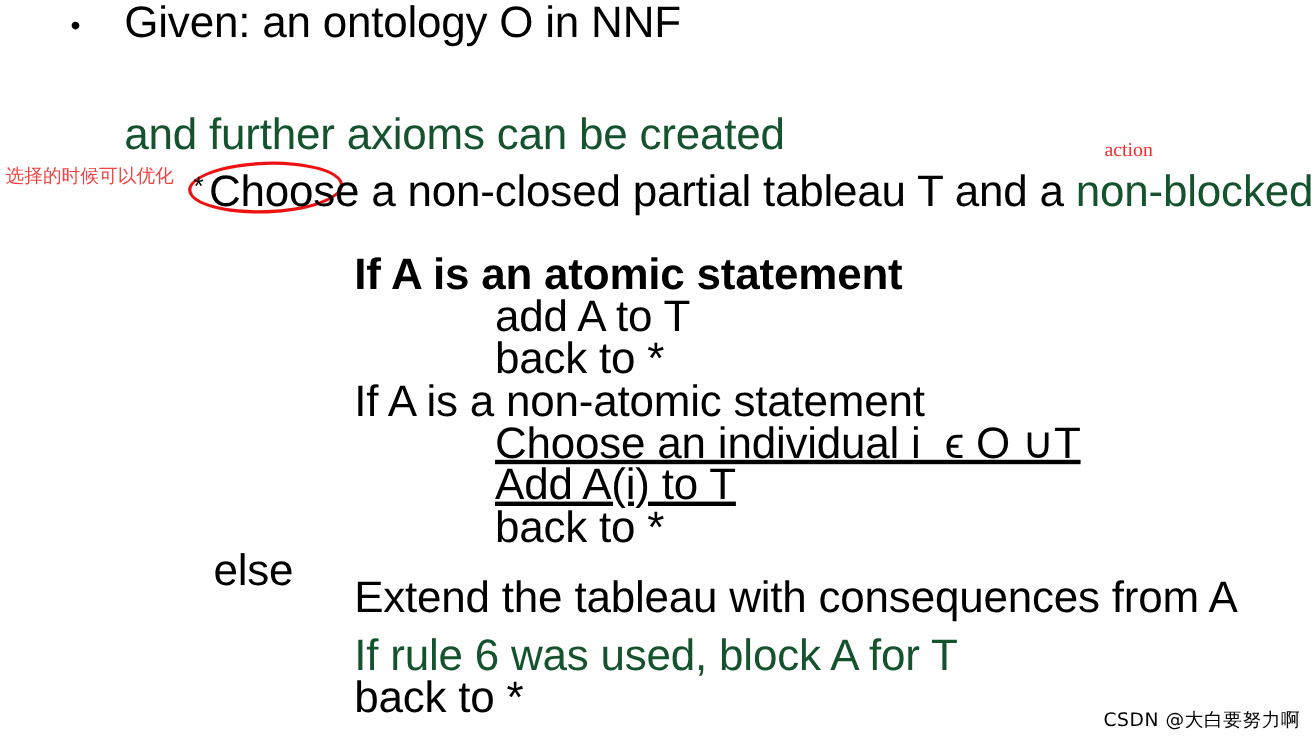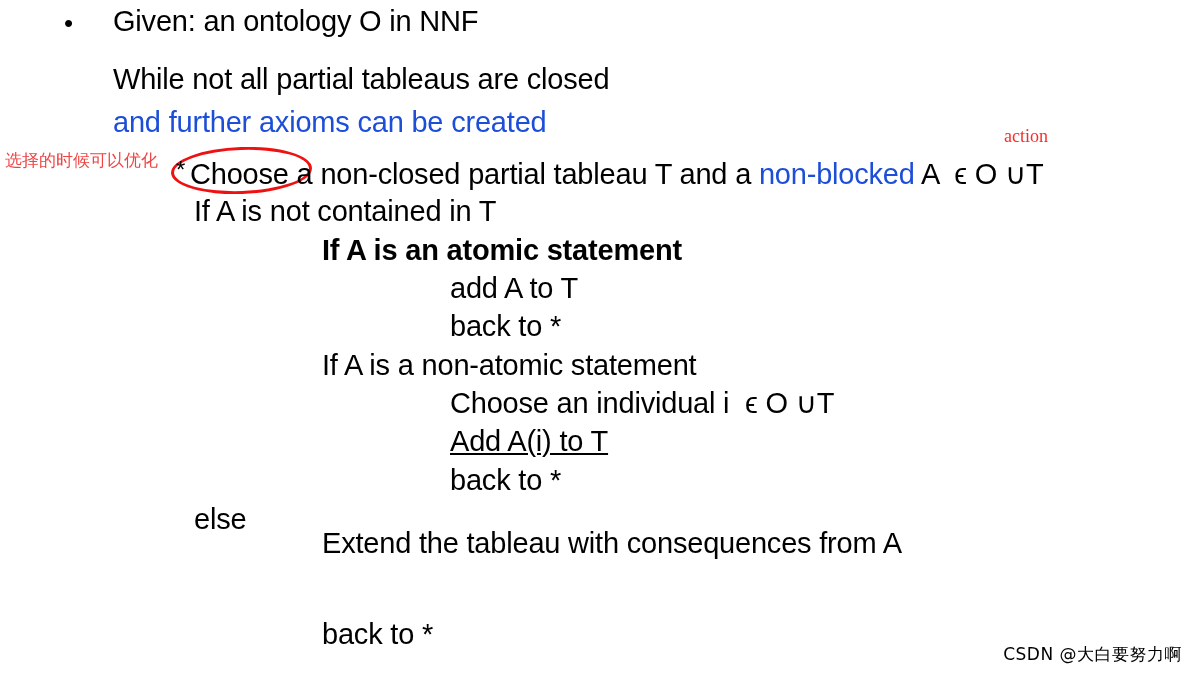--- a/index.html
+++ b/index.html
@@ -15,26 +15,26 @@
     width: 1196px;
     height: 678px;
     background: #ffffff;
     overflow: hidden;
   }
   .line {
     position: absolute;
     white-space: pre;
     color: #000000;
     font-family: "Liberation Sans", sans-serif;
-    font-size: 29px;
+    font-size: 40px;
     line-height: 34px;
     letter-spacing: -0.2px;
   }
   .red {
-    color: #1d4ed8;
+    color: #14532d;
   }
   .bullet {
     position: absolute;
     left: 64px;
     top: 6px;
     font-size: 26px;
     color: #000;
     line-height: 34px;
   }
   .cn-note {
@@ -90,52 +90,51 @@
 </style>
 </head>
 <body>
 
 <div id="slide">
 
   <span class="bullet">•</span>
 
   <div class="line" style="left:113px; top:4px;">Given: an ontology O in NNF</div>
 
-  <div class="line" style="left:113px; top:62px;">While not all partial tableaus are closed</div>
 
   <div class="line red" style="left:113px; top:105px;">and further axioms can be created</div>
 
   <div class="action-label">action</div>
 
   <div class="cn-note">选择的时候可以优化</div>
 
   <div class="ellipse"></div>
 
   <span class="star">*</span>
 
   <div class="line" style="left:190px; top:157px;"><span>Choose a non-closed partial tableau T and a </span><span class="red">non-blocked</span><span> A  ϵ O ∪T</span></div>
 
-  <div class="line" style="left:194px; top:194px;">If A is not contained in T</div>
 
   <div class="line" style="left:322px; top:233px;font-weight:bold;">If A is an atomic statement</div>
 
   <div class="line" style="left:450px; top:271px;">add A to T</div>
 
   <div class="line" style="left:450px; top:309px;">back to *</div>
 
   <div class="line" style="left:322px; top:348px;">If A is a non-atomic statement</div>
 
-  <div class="line" style="left:450px; top:386px;">Choose an individual i  ϵ O ∪T</div>
+  <div class="line" style="left:450px; top:386px;text-decoration:underline;">Choose an individual i  ϵ O ∪T</div>
 
   <div class="line" style="left:450px; top:424px;text-decoration:underline;">Add A(i) to T</div>
 
   <div class="line" style="left:450px; top:463px;">back to *</div>
 
   <div class="line" style="left:194px; top:502px;">else</div>
 
   <div class="line" style="left:322px; top:526px;">Extend the tableau with consequences from A</div>
 
+  <div class="line red" style="left:322px; top:579px;">If rule 6 was used, block A for T</div>
 
   <div class="line" style="left:322px; top:617px;">back to *</div>
 
   <div class="watermark">CSDN @大白要努力啊</div>
 
 </div>
 
 </body></html>

